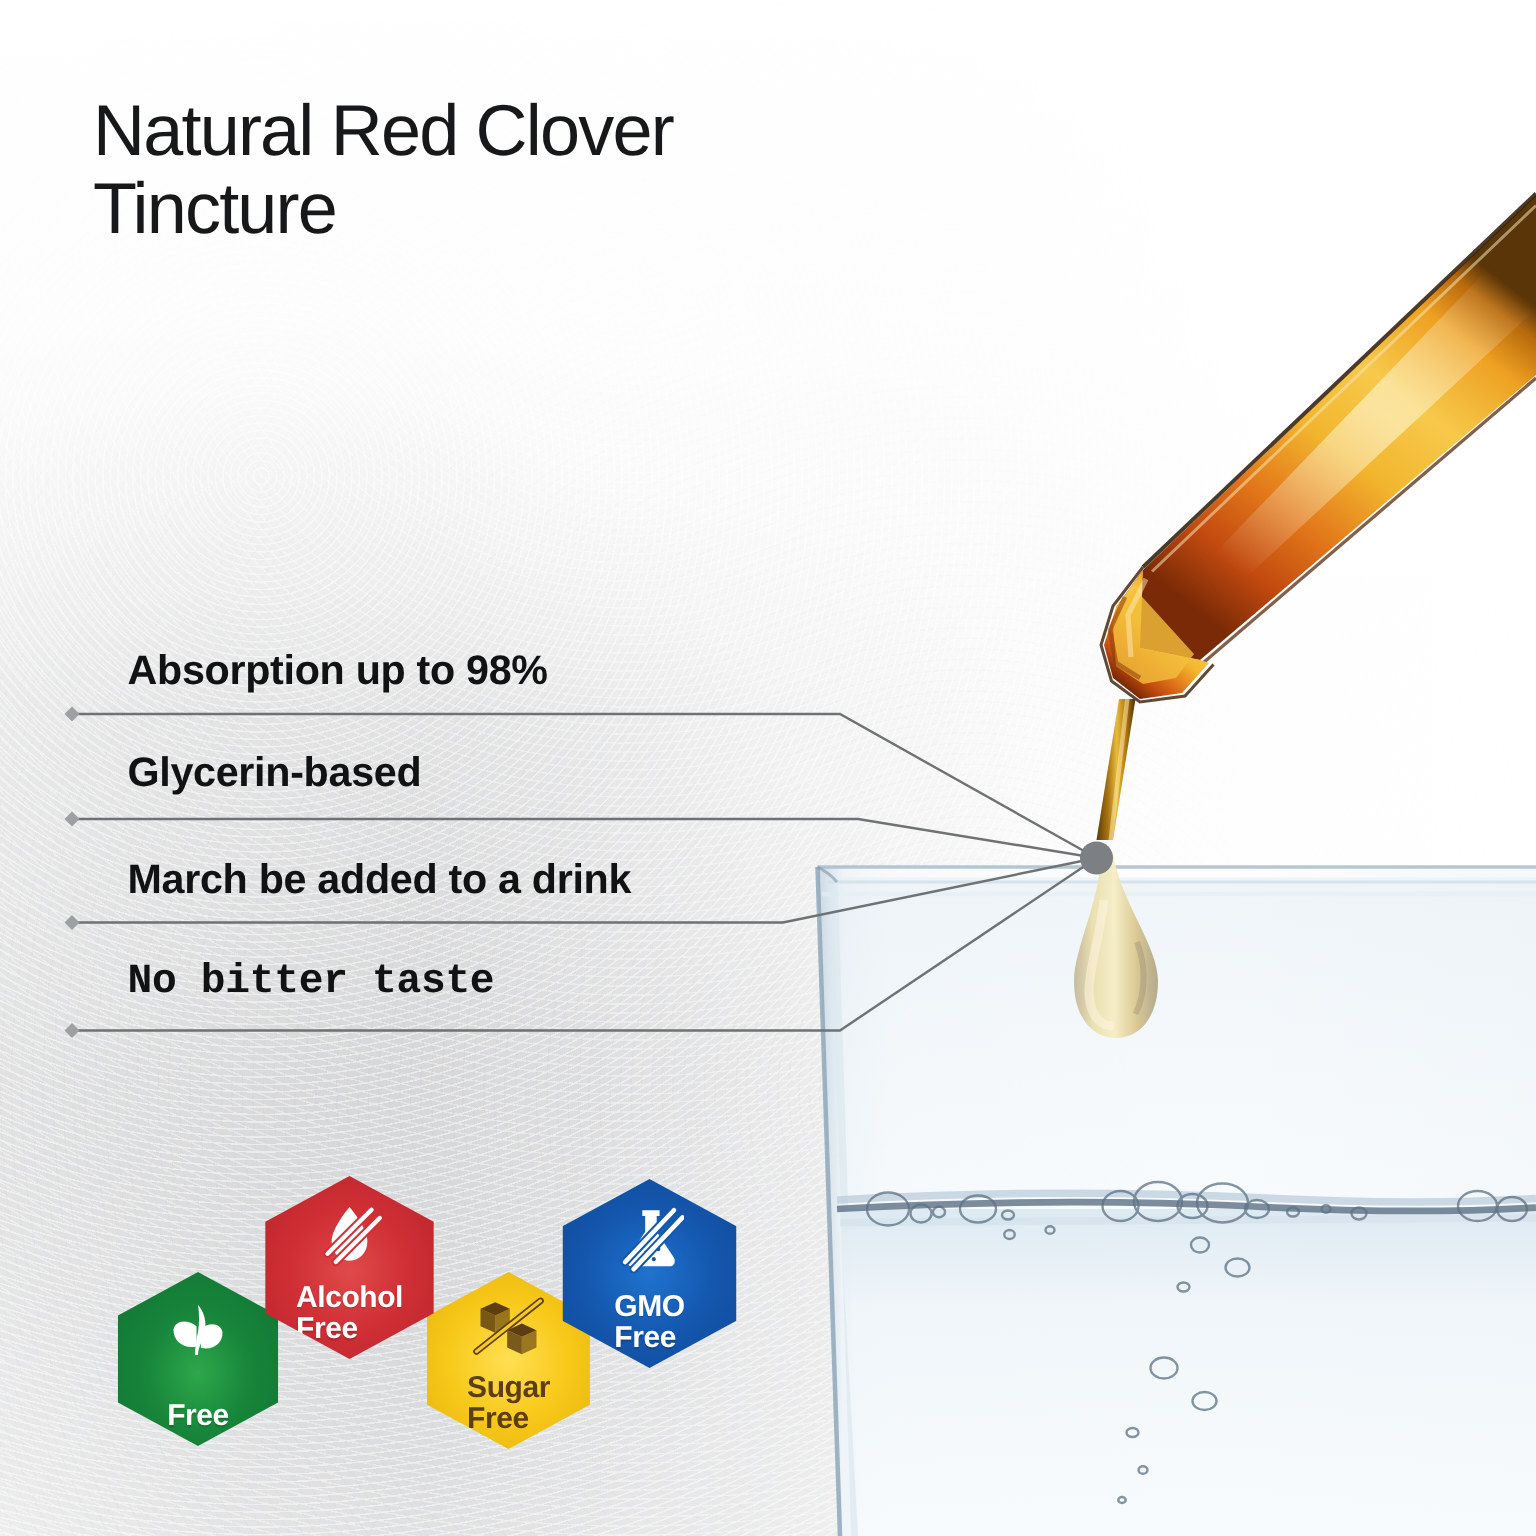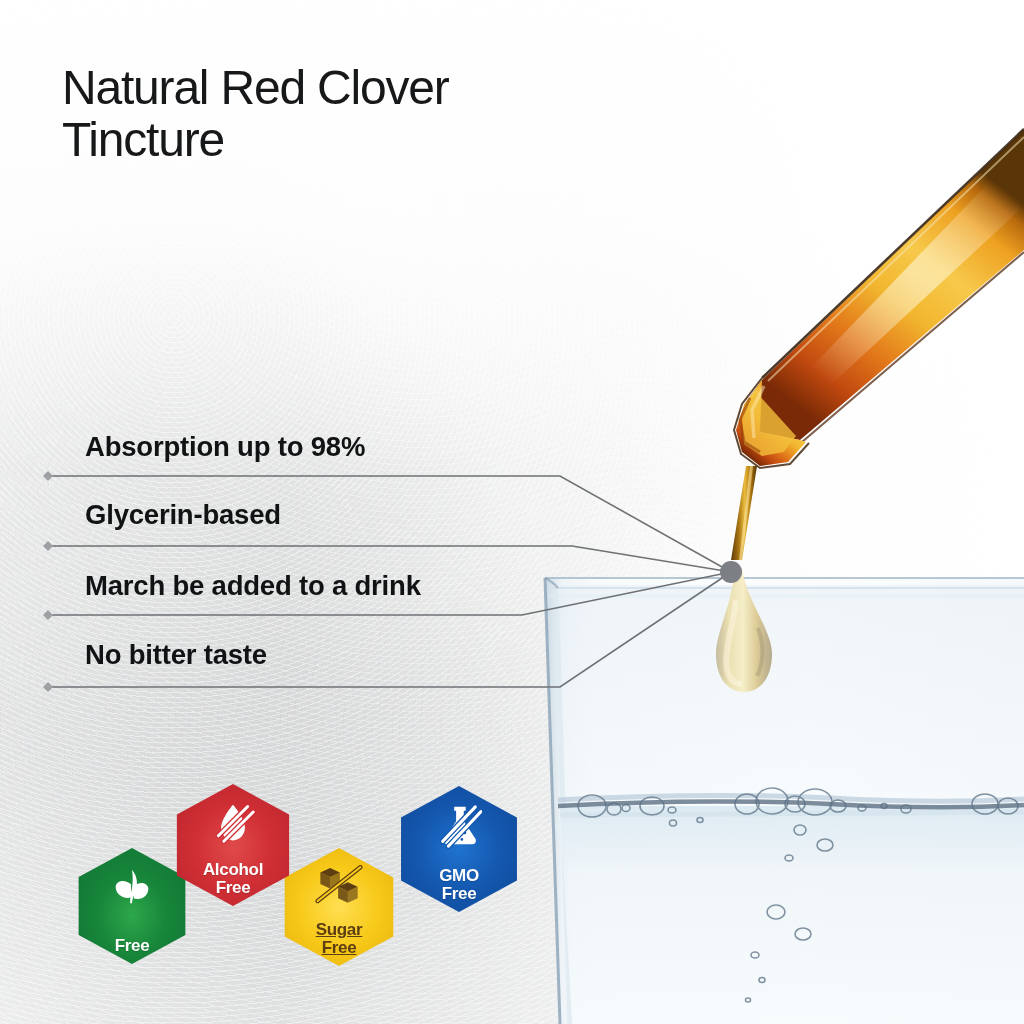--- a/index.html
+++ b/index.html
@@ -106,31 +106,30 @@
   }
   .badge .bdg-icon {
     position: absolute;
     top: 17px;
     left: 0; right: 0;
     display: flex;
     justify-content: center;
   }
   .badge .bdg-text {
     position: relative;
-    text-align: center;
     font-weight: 700;
     line-height: 1.02;
-    font-size: 17px;
+    font-size: 20px;
     letter-spacing: -0.3px;
     text-shadow: 0 1px 1px rgba(0,0,0,.18);
   }
 
   .badge-vegan  { background: radial-gradient(ellipse at 50% 58%, #2ea84b 0%, #17853a 42%, #0f7233 100%); color:#fff; }
   .badge-alcohol{ background: radial-gradient(ellipse at 50% 52%, #e04a4a 0%, #cf2f35 45%, #b8232b 100%); color:#fff; }
-  .badge-sugar  { background: radial-gradient(ellipse at 50% 50%, #ffdf52 0%, #f7c919 48%, #e5b00c 100%); color:#5d3d12;text-decoration:underline; }
+  .badge-sugar  { background: radial-gradient(ellipse at 50% 50%, #ffdf52 0%, #f7c919 48%, #e5b00c 100%); color:#5d3d12; }
   .badge-gmo    { background: radial-gradient(ellipse at 50% 50%, #1f73cf 0%, #1457ae 48%, #0f4896 100%); color:#fff; }
 
   .badge-sugar .bdg-text { text-shadow: none; }
 
   
   svg.overlay { position:absolute; inset:0; width:1024px; height:1024px; }
 </style>
 </head>
 <body>
 
@@ -284,21 +283,21 @@
   <div class="headline">
     <span>Natural Red Clover</span><br>
     <span>Tincture</span>
   </div>
 
 
   <div id="features-host">
       <div class="feature" style="top: 431px;">Absorption up to 98%</div>
       <div class="feature" style="top: 499px; text-align: center;">Glycerin-based</div>
       <div class="feature" style="top: 570px;">March be added to a drink</div>
-      <div class="feature" style="top: 639px;">No bitter taste</div>
+      <div class="feature" style="top: 639px; font-family: Liberation Mono, monospace;">No bitter taste</div>
     </div>
 
   <div id="badges-host">
       <div class="badge badge-vegan" style="left: 74px; top: 848px; width: 116px; height: 116px; z-index: 2;">
         <div class="bdg-icon">
           <svg width="46" height="46" viewBox="0 0 48 48">
       <path d="M24 5 C30 12 31 22 26 32 C24.5 35 24 38 24 40 L22 40 C22 36 22.5 30 24 24 C25 18 25 11 24 5 Z" fill="#fff"></path>
       <path d="M23 20 C15 14 8 17 7 22 C6.5 30 14 36 23 34 C23 29 23 24 23 20 Z" fill="#fff"></path>
       <path d="M26 22 C33 16 40 19 41 24 C41.5 32 34 37 26 35 C26 30 26 26 26 22 Z" fill="#fff"></path>
     </svg>
@@ -327,21 +326,21 @@
         <path d="M26 24 L37 19 L48 24 L37 29 Z"></path>
         <path d="M26 24 L37 29 L37 42 L26 37 Z" opacity=".82"></path>
         <path d="M48 24 L37 29 L37 42 L48 37 Z" opacity=".62"></path>
       </g>
       <path d="M3 40 L51 2" stroke="#5d3d12" stroke-width="5" stroke-linecap="round"></path>
       <path d="M3 40 L51 2" stroke="#f7c919" stroke-width="2.4" stroke-linecap="round"></path>
     </svg>
         </div>
         <div class="bdg-text"><span>Sugar</span><br><span>Free</span></div>
       </div>
-      <div class="badge badge-gmo" style="left: 396px; top: 786px; width: 126px; height: 126px; z-index: 5;">
+      <div class="badge badge-gmo" style="left: 370px; top: 786px; width: 126px; height: 126px; z-index: 5;">
         <div class="bdg-icon">
           <svg width="46" height="46" viewBox="0 0 48 48">
       <path d="M19 4 L31 4 L31 8 L29 8 L29 19 L41 37 C42.5 40 41 43 38 43 L12 43 C9 43 7.5 40 9 37 L21 19 L21 8 L19 8 Z" fill="#fff"></path>
       <circle cx="22" cy="34" r="2" fill="#1457ae"></circle>
       <circle cx="30" cy="31" r="1.6" fill="#1457ae"></circle>
       <circle cx="27" cy="38" r="1.4" fill="#1457ae"></circle>
       <path d="M7 40 L41 4" stroke="#1457ae" stroke-width="6" stroke-linecap="round"></path>
       <path d="M7 40 L41 4" stroke="#fff" stroke-width="3.2" stroke-linecap="round"></path>
       <path d="M13 45 L47 9" stroke="#1457ae" stroke-width="6" stroke-linecap="round"></path>
       <path d="M13 45 L47 9" stroke="#fff" stroke-width="3.2" stroke-linecap="round"></path>

